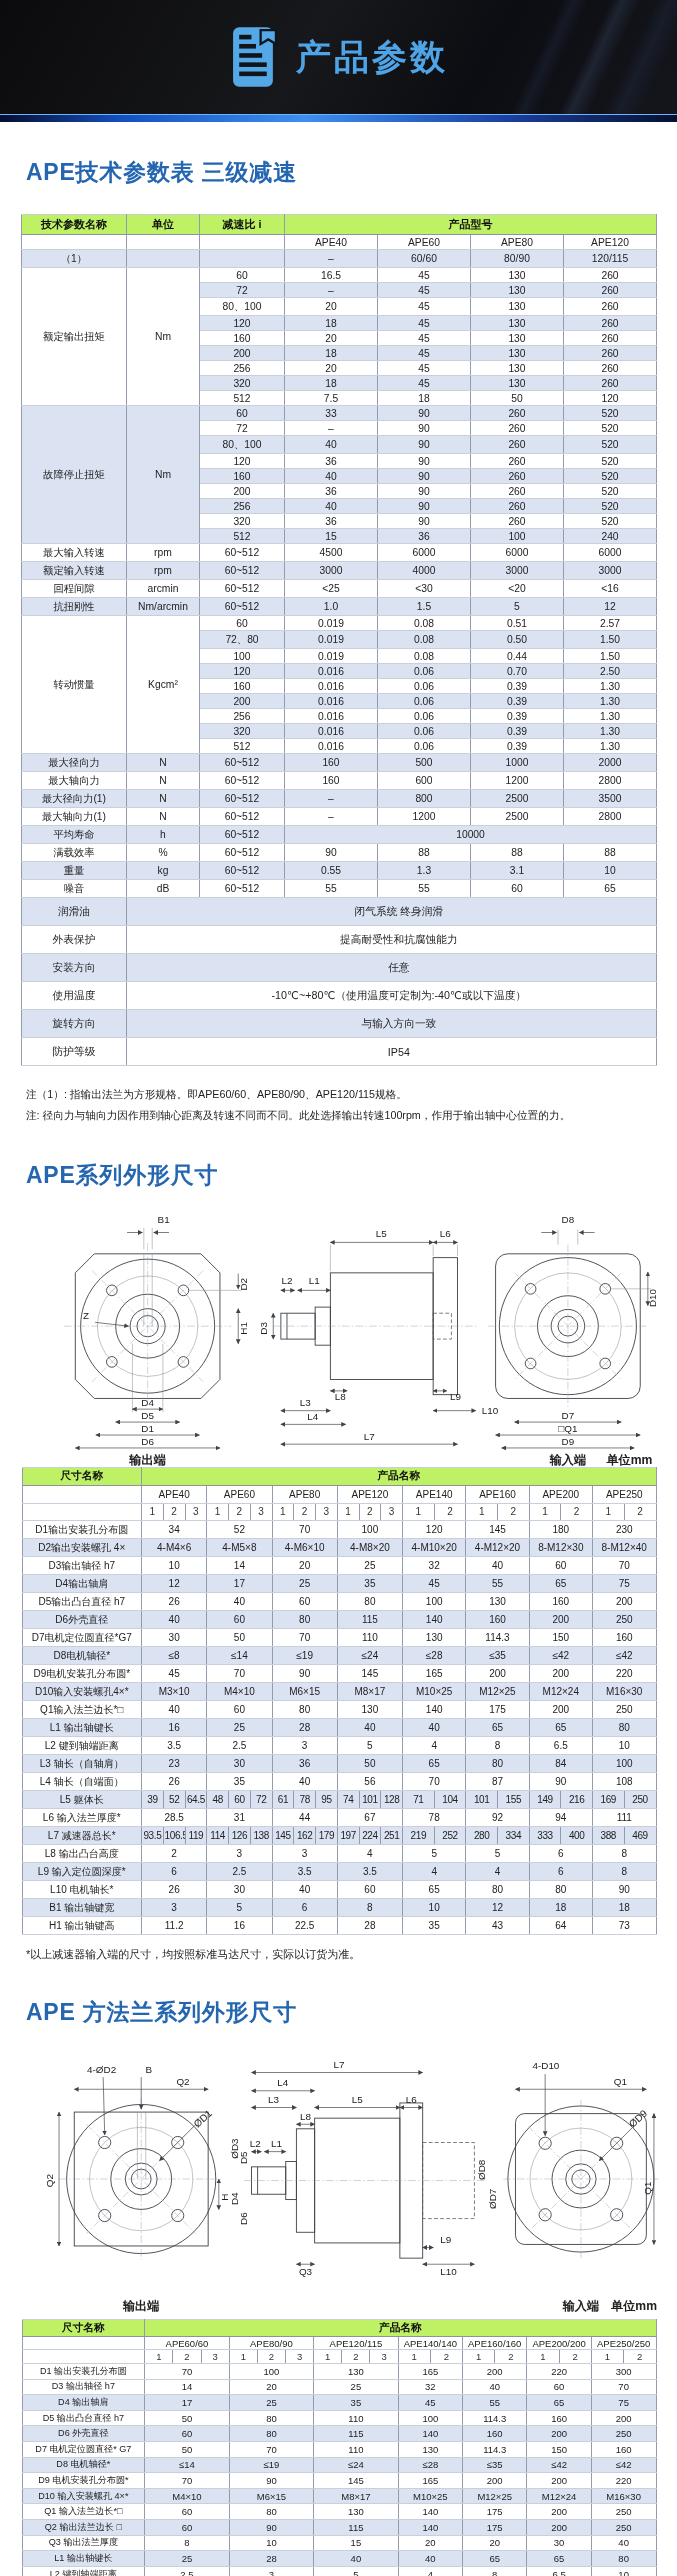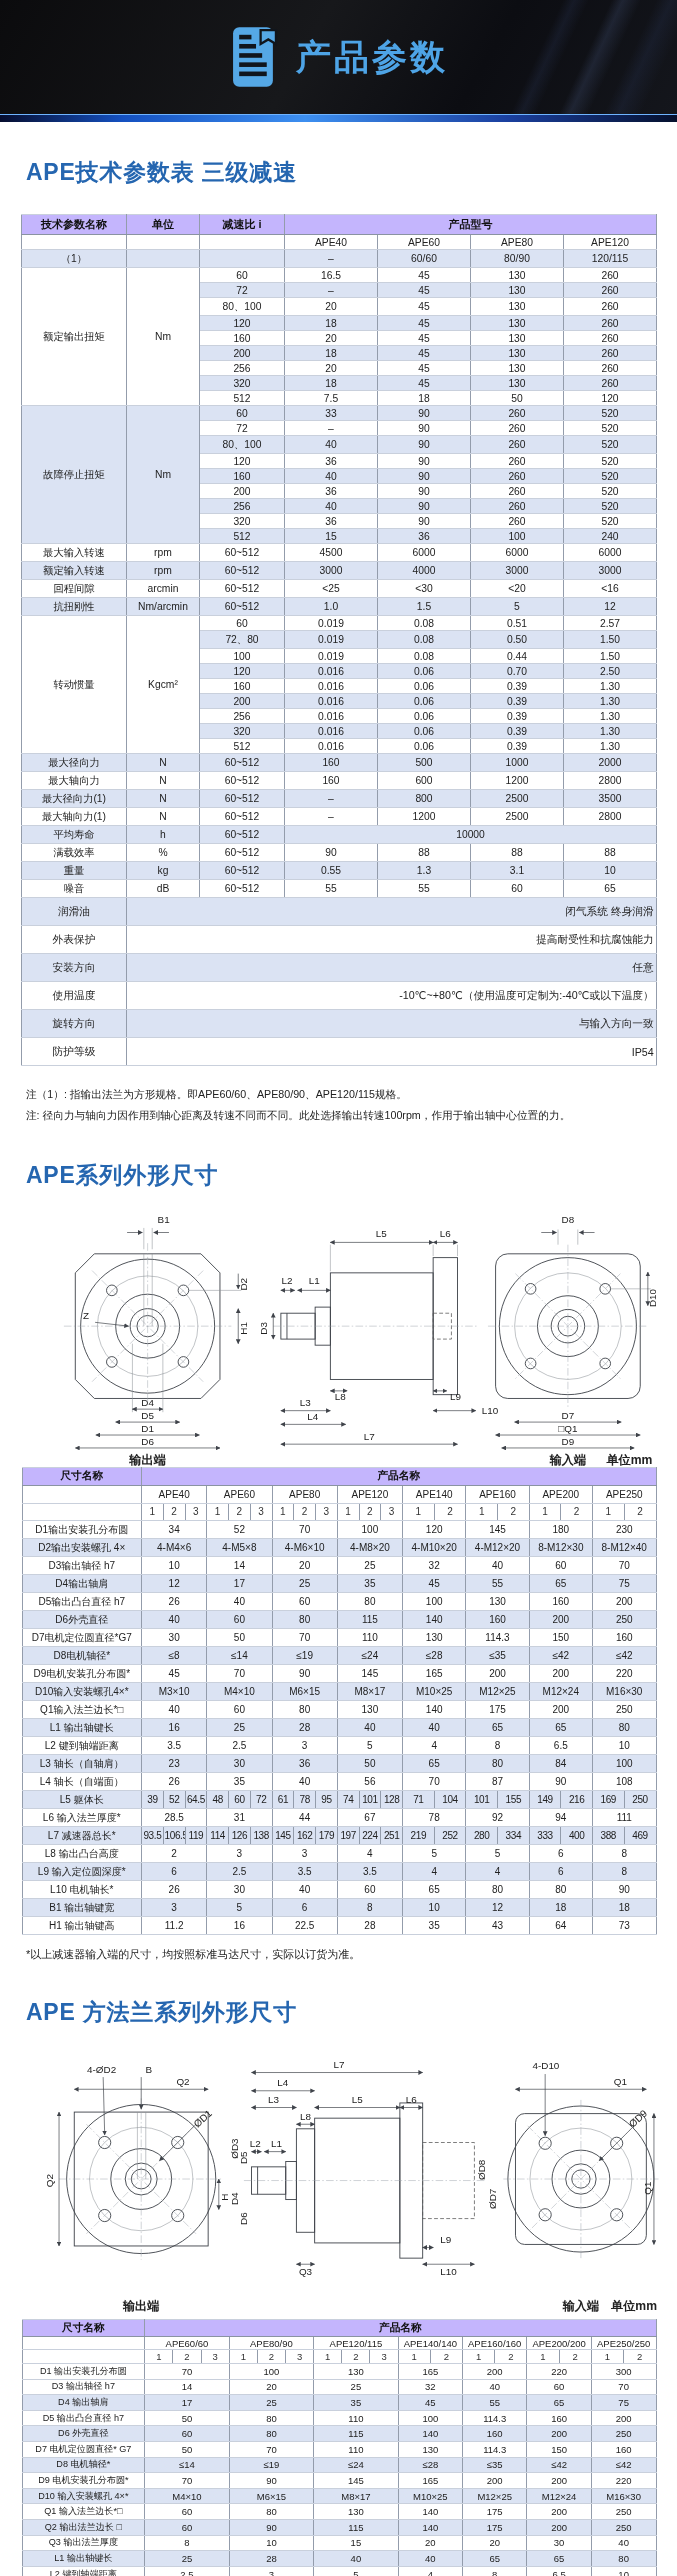--- a/index.html
+++ b/index.html
@@ -38,27 +38,27 @@
   .notes{ margin:18.3px 0 0 12.2px; font-size:10.7px; line-height:1.9; color:#222; }
   .footnote{ margin:12.2px 0 0 12.2px; font-size:11px; color:#222; }
   
   table{ border-collapse:collapse; table-layout:fixed; width:635px; margin:0 auto;
          border:1.5px solid #2e3440; background:#fff; }
   td,th{
     border-left:0.8px solid #939cab; border-right:0.8px solid #939cab;
     border-top:0.8px solid #c9d0dc; border-bottom:0.8px solid #c9d0dc;
     text-align:center; vertical-align:middle; overflow:hidden; white-space:nowrap;
   }
-  tr.hrow th{ background:#c4b5fd; font-weight:bold; color:#111; border-bottom:0.8px solid #8a93a2; }
+  tr.hrow th{ background:#bef264; font-weight:bold; color:#111; border-bottom:0.8px solid #8a93a2; }
   tr.alt td{ background:#dbe3f3; }
   
   #tbl1 td,#tbl1 th{ font-size:10.3px; padding:1.5px 2.3px; height:14.5px; }
   #tbl1 tr.hrow th{ font-size:11px; height:20.6px; }
   #tbl1 tr.info td{ height:28px; font-size:10.7px; }
-  #tbl1 td.left{ text-align:right; padding-left:17px; }
+  #tbl1 td.left{ text-align:center; padding-left:17px; }
   
   #tbl2 td,#tbl2 th{ font-size:10px; padding:1.5px 0.8px; height:17.5px; }
   #tbl2 tr.hrow th{ font-size:10.7px; height:18.3px; }
   #tbl3 td,#tbl3 th{ font-size:9.5px; padding:0.8px 0.8px; height:13px; }
   #tbl3 tr.hrow th{ font-size:10.7px; height:17px; }
   td.lbl{ text-align:center; padding-left:4.6px; font-size:9.5px; }
   #tbl3 td.lbl{ font-size:9.1px; }
   td.sm{ font-size:8.4px; letter-spacing:-0.4px; }
   tr.subnum td{ font-size:8.4px; color:#333; height:13.7px; }
   

